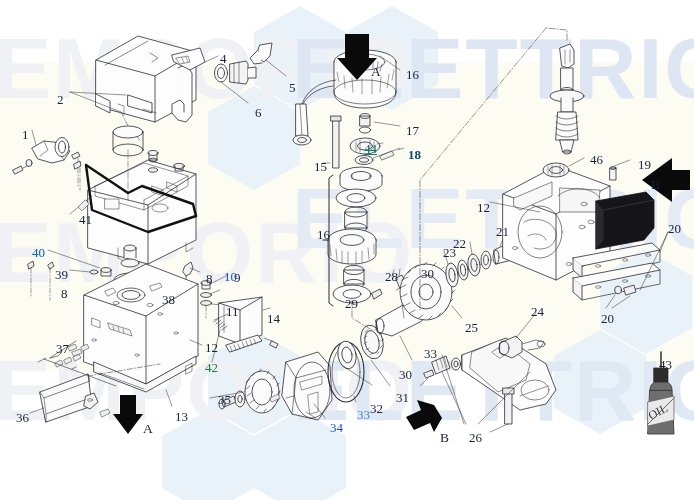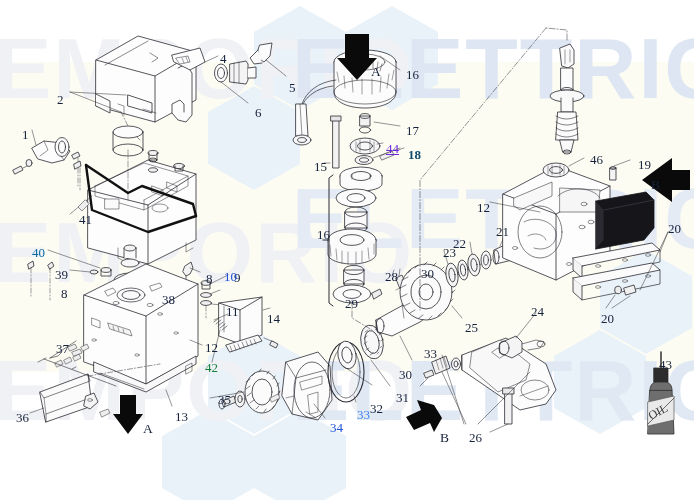--- a/index.html
+++ b/index.html
@@ -625,21 +625,21 @@
       <div class="lbl" style="left: 330px; top: 421px; color: #1d4ed8;">34</div>
       <div class="lbl" style="left: 202px; top: 393px; color: rgb(22, 33, 60); margin-left: 16px;">35</div>
       <div class="lbl" style="left: 16px; top: 411px; color: rgb(22, 33, 60);">36</div>
       <div class="lbl" style="left: 56px; top: 342px; color: rgb(22, 33, 60);">37</div>
       <div class="lbl" style="left: 162px; top: 293px; color: rgb(22, 33, 60);">38</div>
       <div class="lbl" style="left: 55px; top: 268px; color: rgb(22, 33, 60);">39</div>
       <div class="lbl" style="left: 32px; top: 246px; color: #0369a1;">40</div>
       <div class="lbl" style="left: 53px; top: 213px; color: rgb(22, 33, 60); margin-left: 26px;">41</div>
       <div class="lbl" style="left: 205px; top: 361px; color: #15803d;">42</div>
       <div class="lbl" style="left: 659px; top: 358px; color: rgb(22, 33, 60);">43</div>
-      <div class="lbl" style="left: 386px; top: 142px; color: #6d28d9; text-decoration: underline;">44</div>
+      <div class="lbl" style="left: 364px; top: 142px; color: #0f766e; text-decoration: underline;">44</div>
       <div class="lbl" style="left: 590px; top: 153px; color: rgb(22, 33, 60);">46</div>
     </div>
   <div id="markers">
       <div class="lbl sec" style="left: 371px; top: 65px; color: rgb(22, 33, 60);">A</div>
       <div class="lbl sec" style="left: 143px; top: 422px; color: rgb(22, 33, 60);">A</div>
       <div class="lbl sec" style="left: 651px; top: 178px; color: rgb(22, 33, 60);">B</div>
       <div class="lbl sec" style="left: 440px; top: 431px; color: rgb(22, 33, 60);">B</div>
     </div>
 
 </div>

